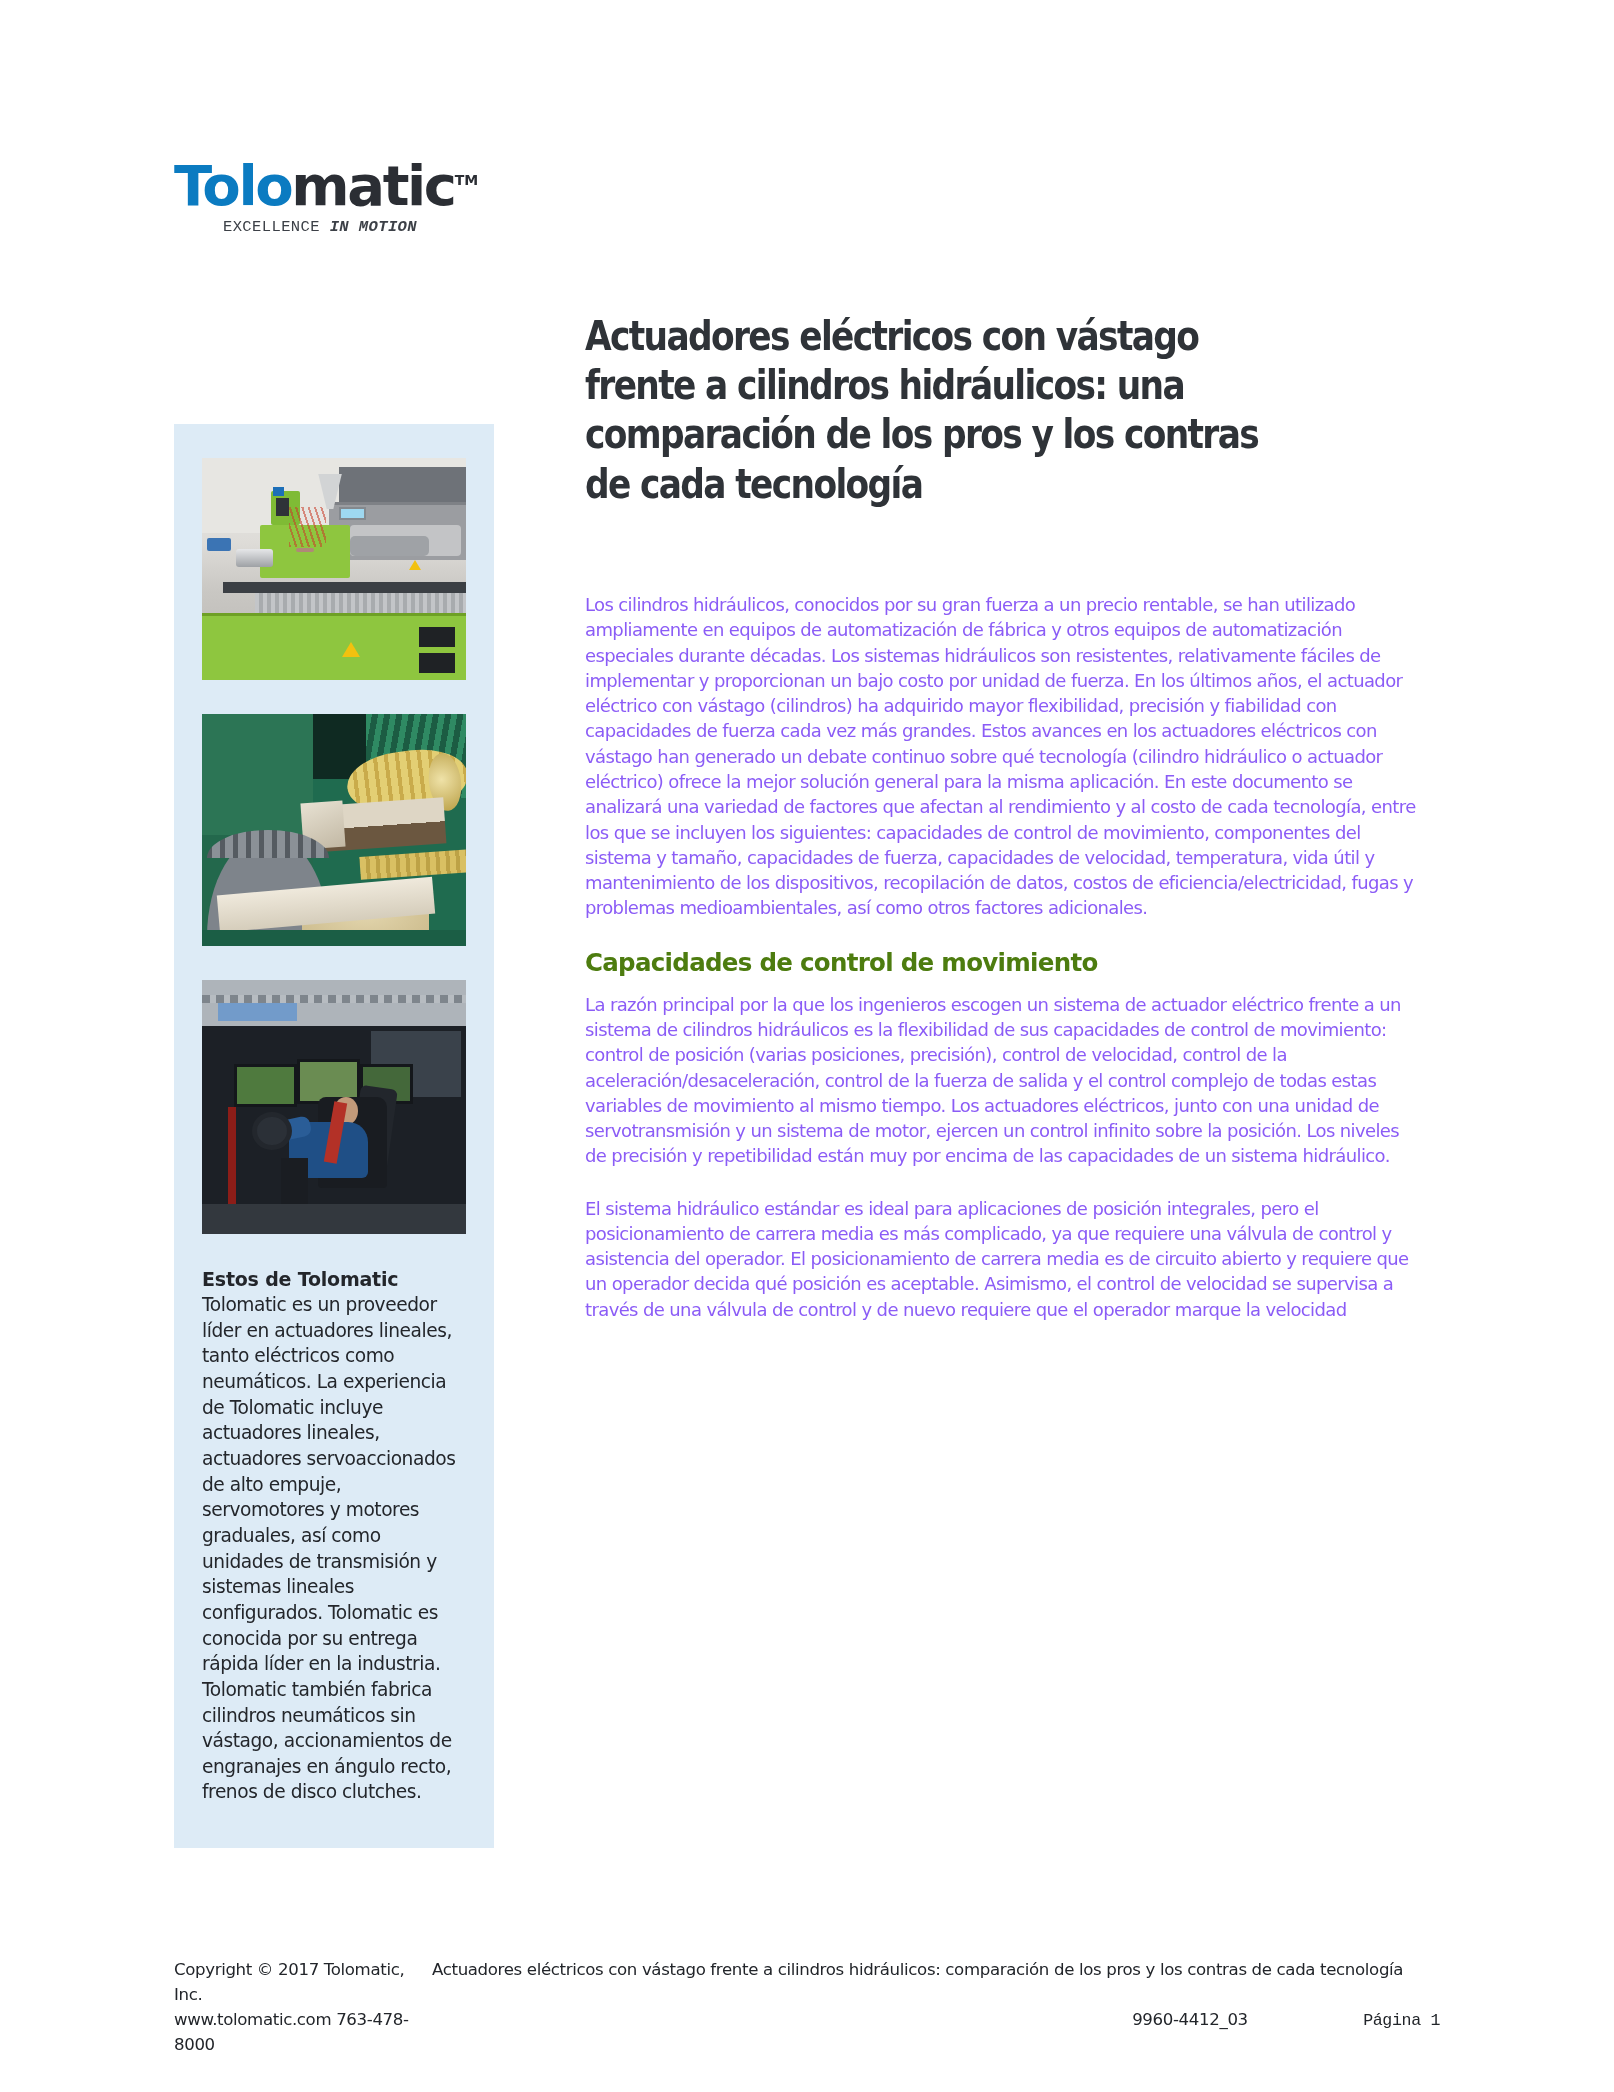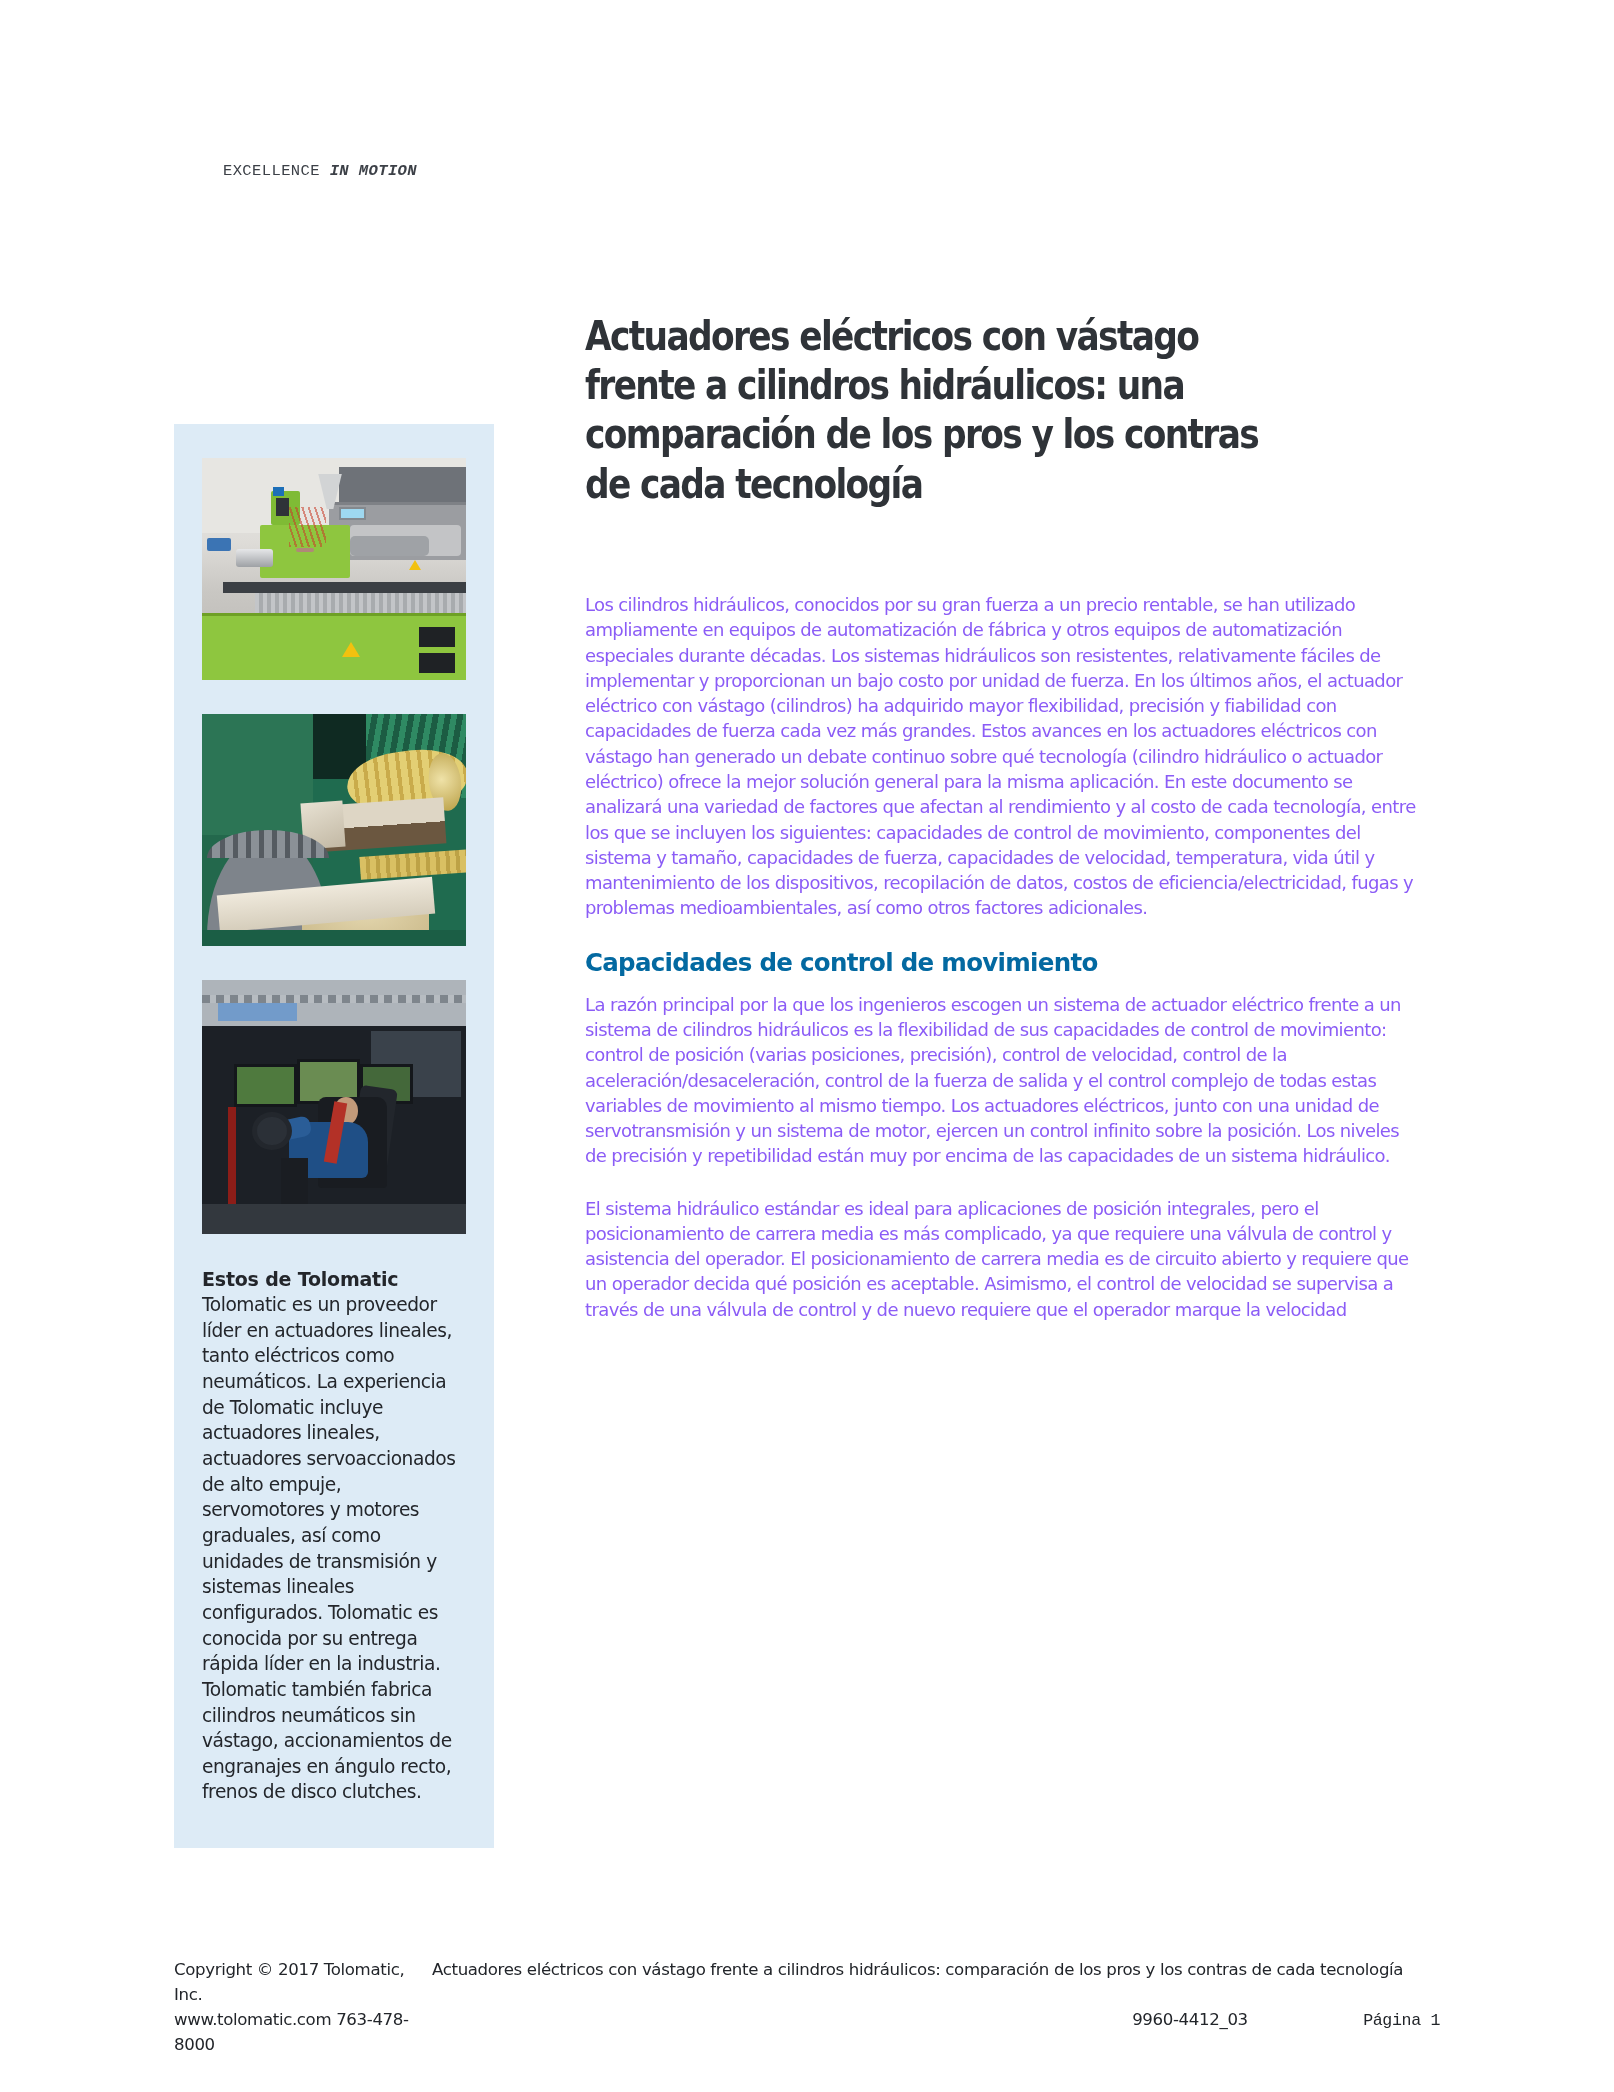--- a/index.html
+++ b/index.html
@@ -214,21 +214,21 @@
     font-size: 18px;
     line-height: 1.405;
     color: #8b5cf6;
     letter-spacing: -0.62px;
     margin-bottom: 27px;
   }
   .sec-head {
     font-family: "DejaVu Sans", sans-serif;
     font-size: 24.5px;
     font-weight: 700;
-    color: #0369a1;
+    color: #4d7c0f;
     letter-spacing: -0.7px;
     margin-bottom: 15px;
   }
 
   
   .footer {
     position: absolute;
     left: 174px;
     top: 1958px;
     width: 1266px;
@@ -248,20 +248,21 @@
   .f-spacer { flex: 1 1 auto; }
   .f-code { width: 200px; flex: 0 0 200px; text-align: center; }
   .f-page { width: 150px; flex: 0 0 150px; text-align: right; font-family: Liberation Mono, monospace; }
 </style>
 </head>
 <body>
 
 <div class="page">
 
   <div class="logo-block">
+    <div class="logo-wordmark"><span class="logo-tolo">Tolo</span><span class="logo-matic">matic</span><span class="logo-tm">TM</span></div>
     <div class="logo-tagline"><span>EXCELLENCE </span><span class="em">IN MOTION</span></div>
   </div>
 
   <aside class="sidebar">
 
     <figure class="photo photo-1">
       <span class="p1-bg"></span>
       <span class="p1-wall"></span>
       <span class="p1-dark-top"></span>
       <span class="p1-grey-body"></span>

